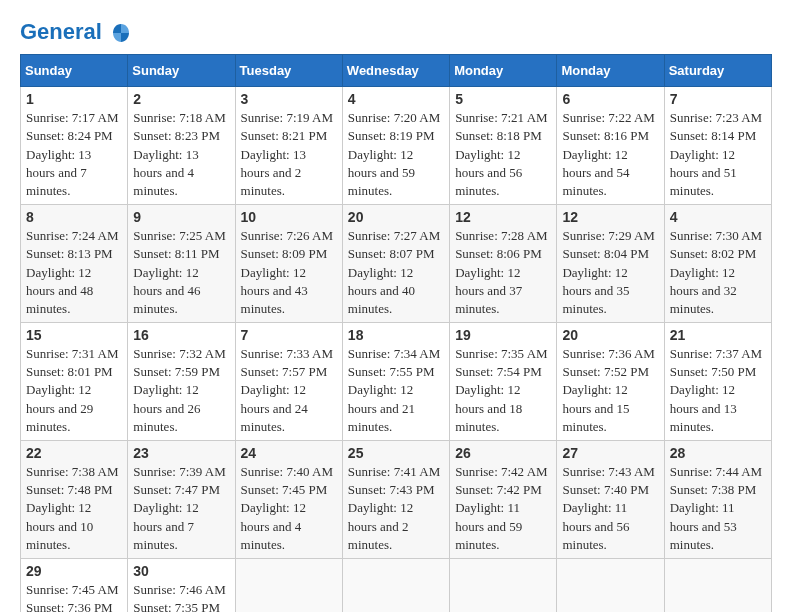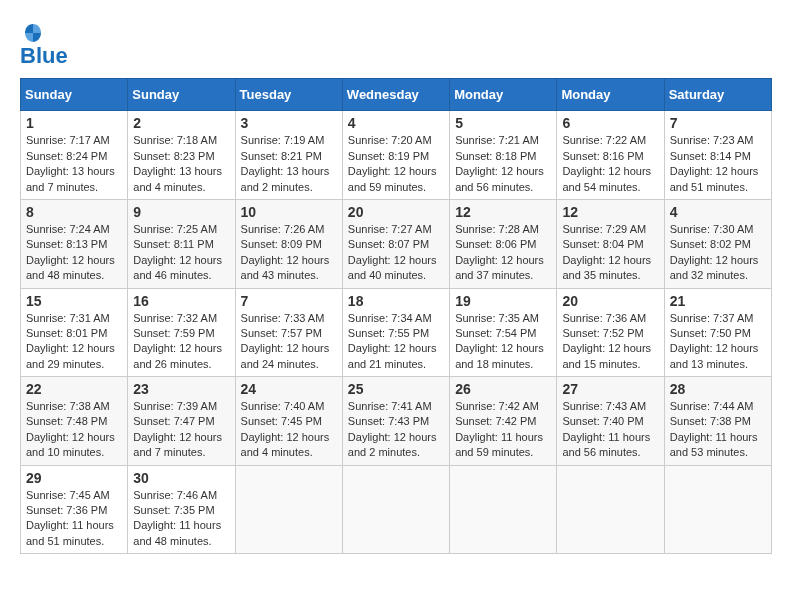--- a/index.html
+++ b/index.html
@@ -67,48 +67,49 @@
       background: #f9f9f9;
     }
     .day-number {
       font-size: 14px;
       font-weight: bold;
       color: #333;
       display: block;
       margin-bottom: 2px;
     }
     .day-info {
-      font-size: 11px;
+      font-size: 13px;
       color: #333;
       line-height: 1.4;
+      font-family: Liberation Serif, serif;
     }
     .week-row td {
       background: #fff;
     }
     .week-row:nth-child(even) td {
       background: #f7f7f7;
     }
   </style>
 </head>
 <body>
 
 <div class="header">
   <div class="logo">
     <div>
       <div style="display:flex;align-items:center;">
         <div class="logo-text">
+          <span>General</span>
           <svg style="display:inline;vertical-align:middle;margin-left:2px;" width="22" height="22" viewBox="0 0 22 22">
             <path d="M11 2 C6 2 3 6 3 11 L11 11 L11 2Z" fill="#1a6fba"></path>
             <path d="M11 2 C16 2 19 6 19 11 L11 11 L11 2Z" fill="#5ba3e0"></path>
             <path d="M3 11 C3 16 7 20 11 20 L11 11 L3 11Z" fill="#5ba3e0"></path>
             <path d="M19 11 C19 16 15 20 11 20 L11 11 L19 11Z" fill="#1a6fba"></path>
           </svg>
         </div>
       </div>
-      <div class="logo-text" style="color:#1a6fba;font-size:22px;font-weight:bold;">Blue</div>
     </div>
   </div>
 </div>
 
 <table class="calendar">
   <thead>
     <tr>
     <th>Sunday</th>
         <th>Sunday</th>
         <th>Tuesday</th>

